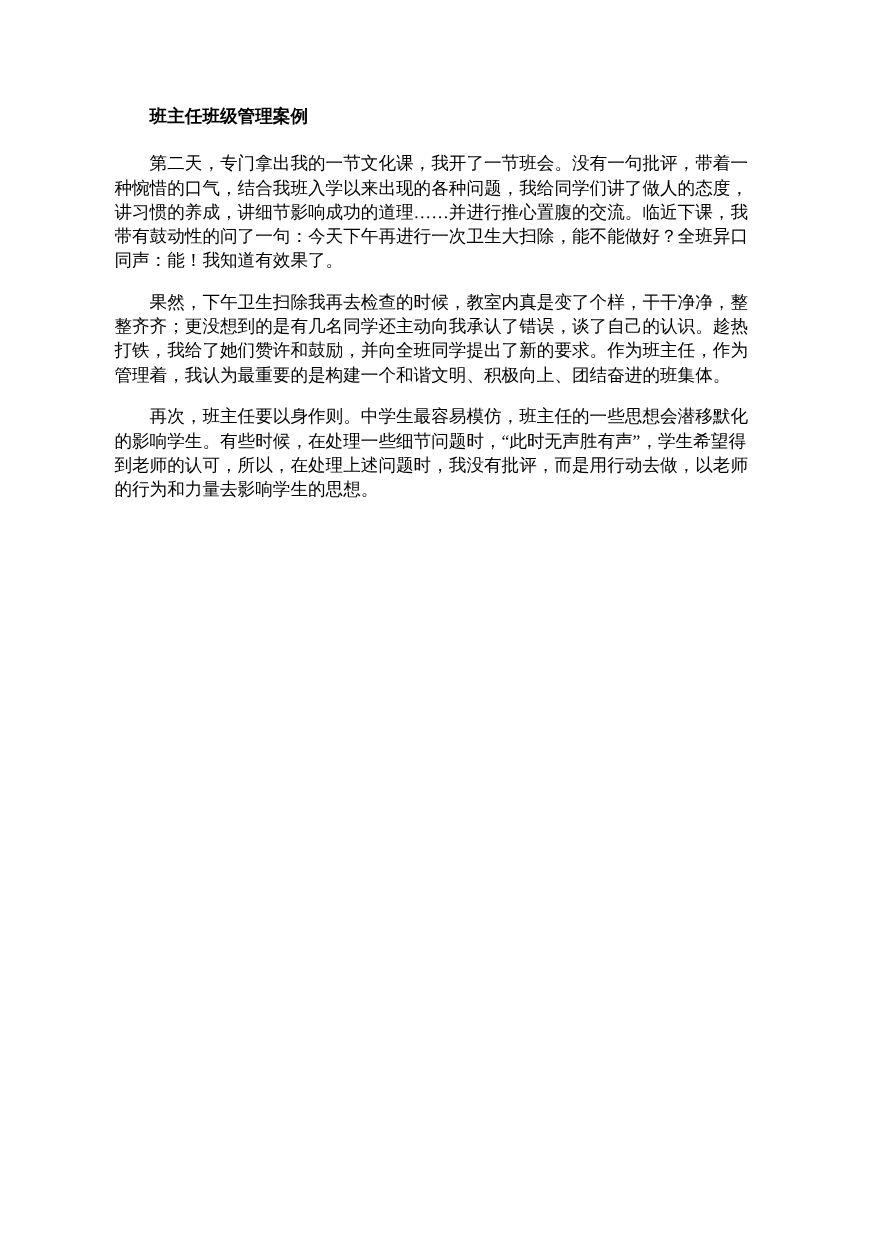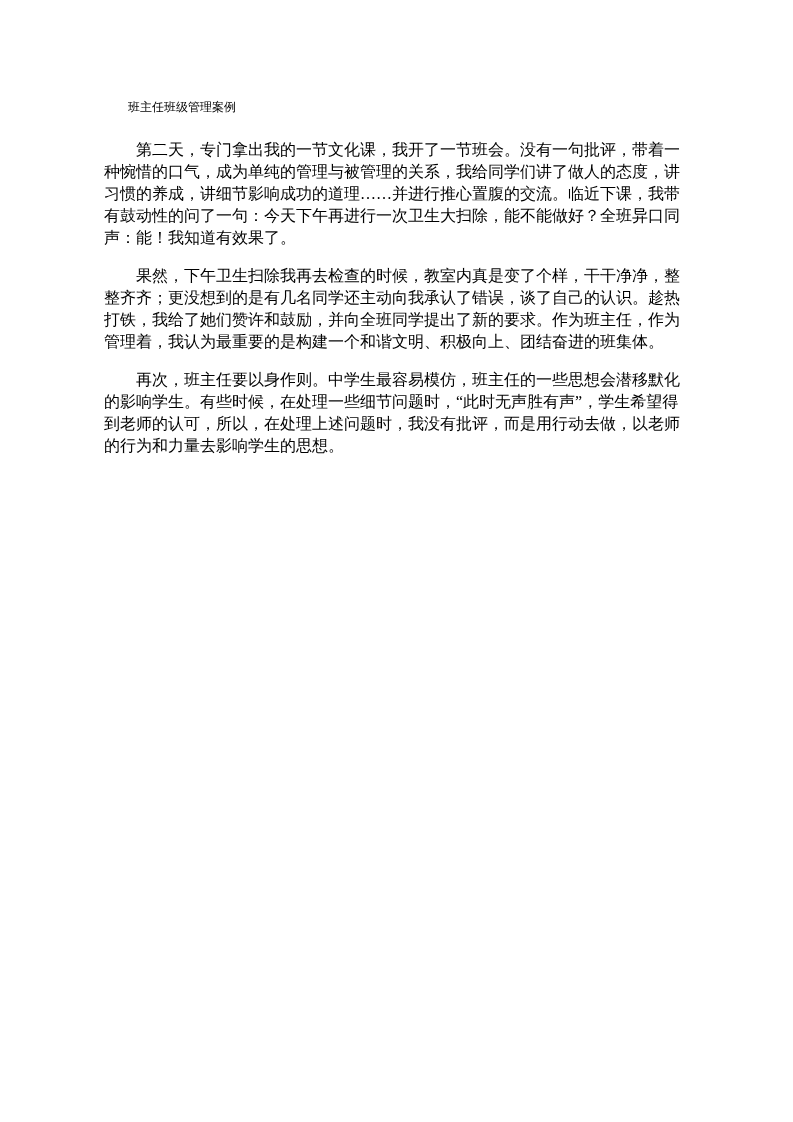--- a/index.html
+++ b/index.html
@@ -16,32 +16,32 @@
       padding: 96px 100px 0 104px;
       overflow: hidden;
       color: #000000;
       font-family: "Liberation Serif", "DejaVu Serif", serif;
       font-size: 16px;
       line-height: 22px;
       text-align: left;
     }
     .doc-title {
       margin: 0 0 21px 0;
-      font-size: 12px;
-      font-weight: normal;
+      font-size: 16px;
+      font-weight: bold;
       text-indent: 2em;
       line-height: 22px;
     }
     .doc-para {
       margin: 0 0 16px 0;
       text-indent: 2em;
       line-break: strict;
     }
   </style>
 </head>
 <body>
 
 <div class="page">
   <h1 class="doc-title">班主任班级管理案例</h1>
-  <p class="doc-para">第二天，专门拿出我的一节文化课，我开了一节班会。没有一句批评，带着一种惋惜的口气，成为单纯的管理与被管理的关系，我给同学们讲了做人的态度，讲习惯的养成，讲细节影响成功的道理……并进行推心置腹的交流。临近下课，我带有鼓动性的问了一句：今天下午再进行一次卫生大扫除，能不能做好？全班异口同声：能！我知道有效果了。</p>
+  <p class="doc-para">第二天，专门拿出我的一节文化课，我开了一节班会。没有一句批评，带着一种惋惜的口气，结合我班入学以来出现的各种问题，我给同学们讲了做人的态度，讲习惯的养成，讲细节影响成功的道理……并进行推心置腹的交流。临近下课，我带有鼓动性的问了一句：今天下午再进行一次卫生大扫除，能不能做好？全班异口同声：能！我知道有效果了。</p>
   <p class="doc-para">果然，下午卫生扫除我再去检查的时候，教室内真是变了个样，干干净净，整整齐齐；更没想到的是有几名同学还主动向我承认了错误，谈了自己的认识。趁热打铁，我给了她们赞许和鼓励，并向全班同学提出了新的要求。作为班主任，作为管理着，我认为最重要的是构建一个和谐文明、积极向上、团结奋进的班集体。</p>
   <p class="doc-para">再次，班主任要以身作则。中学生最容易模仿，班主任的一些思想会潜移默化的影响学生。有些时候，在处理一些细节问题时，“此时无声胜有声”，学生希望得到老师的认可，所以，在处理上述问题时，我没有批评，而是用行动去做，以老师的行为和力量去影响学生的思想。</p>
 </div>
 
 </body></html>

